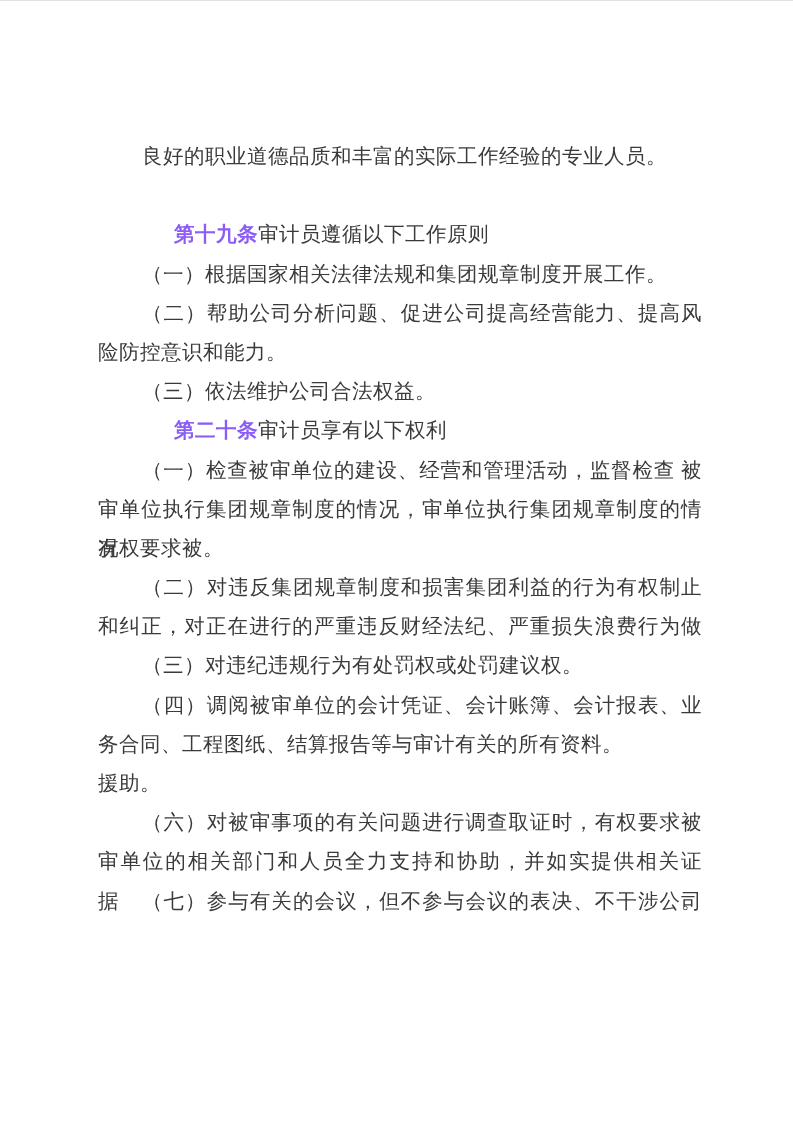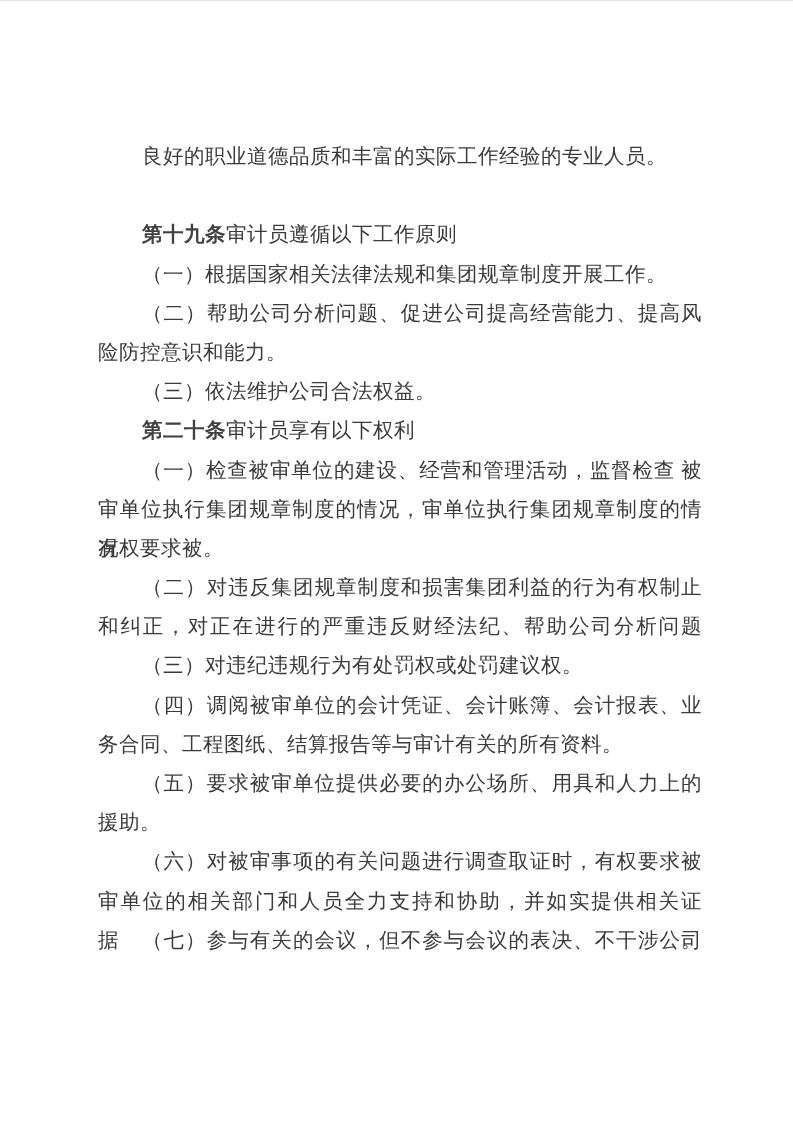--- a/index.html
+++ b/index.html
@@ -38,21 +38,22 @@
     text-align-last: justify;
   }
   .line.indent {
     text-indent: 44px;
   }
   .line.blank {
     text-align-last: left;
   }
   .art-num {
     font-weight: bold;
-    color: #404040;
+    color: #8b5cf6;
+    margin-left: 32px;
   }
   .art-rest {
   }
 </style>
 </head>
 <body>
 
 <div class="page">
   <div class="text-block">
       <div class="line indent">良好的职业道德品质和丰富的实际工作经验的专业人员。</div>
@@ -60,23 +61,22 @@
       <div class="line indent"><span class="art-num">第十九条</span><span class="art-rest">审计员遵循以下工作原则</span></div>
       <div class="line indent">（一）根据国家相关法律法规和集团规章制度开展工作。</div>
       <div class="line indent justify">（二）帮助公司分析问题、促进公司提高经营能力、提高风</div>
       <div class="line">险防控意识和能力。</div>
       <div class="line indent">（三）依法维护公司合法权益。</div>
       <div class="line indent"><span class="art-num">第二十条</span><span class="art-rest">审计员享有以下权利</span></div>
       <div class="line indent justify">（一）检查被审单位的建设、经营和管理活动，监督检查 被</div>
       <div class="line justify">审单位执行集团规章制度的情况，审单位执行集团规章制度的情况</div>
       <div class="line">有权要求被。</div>
       <div class="line indent justify">（二）对违反集团规章制度和损害集团利益的行为有权制止</div>
-      <div class="line justify">和纠正，对正在进行的严重违反财经法纪、帮助公司分析问题</div>
+      <div class="line justify">和纠正，对正在进行的严重违反财经法纪、严重损失浪费行为做</div>
       <div class="line indent">（三）对违纪违规行为有处罚权或处罚建议权。</div>
       <div class="line indent justify">（四）调阅被审单位的会计凭证、会计账簿、会计报表、业</div>
       <div class="line">务合同、工程图纸、结算报告等与审计有关的所有资料。</div>
-      <div class="line indent justify">（五）要求被审单位提供必要的办公场所、用具和人力上的</div>
       <div class="line">援助。</div>
       <div class="line indent justify">（六）对被审事项的有关问题进行调查取证时，有权要求被</div>
       <div class="line justify">审单位的相关部门和人员全力支持和协助，并如实提供相关证据。</div>
       <div class="line indent justify">（七）参与有关的会议，但不参与会议的表决、不干涉公司</div>
     </div>
 </div>
 
 </body></html>

